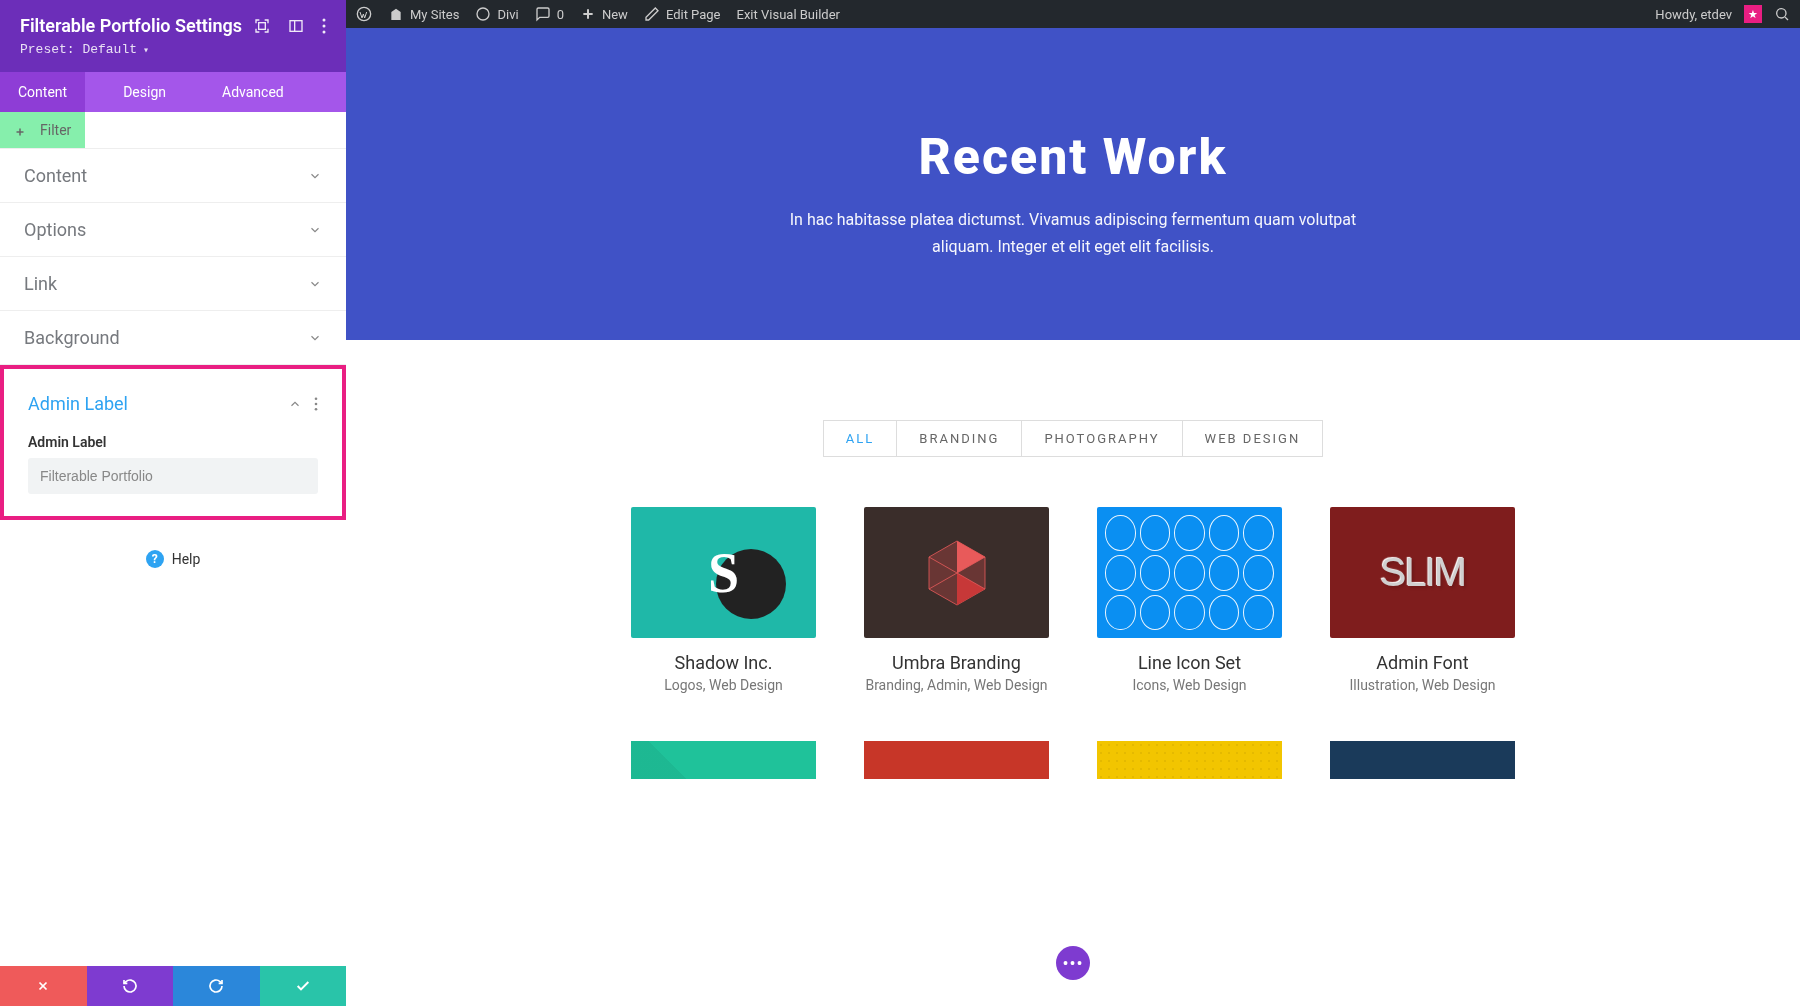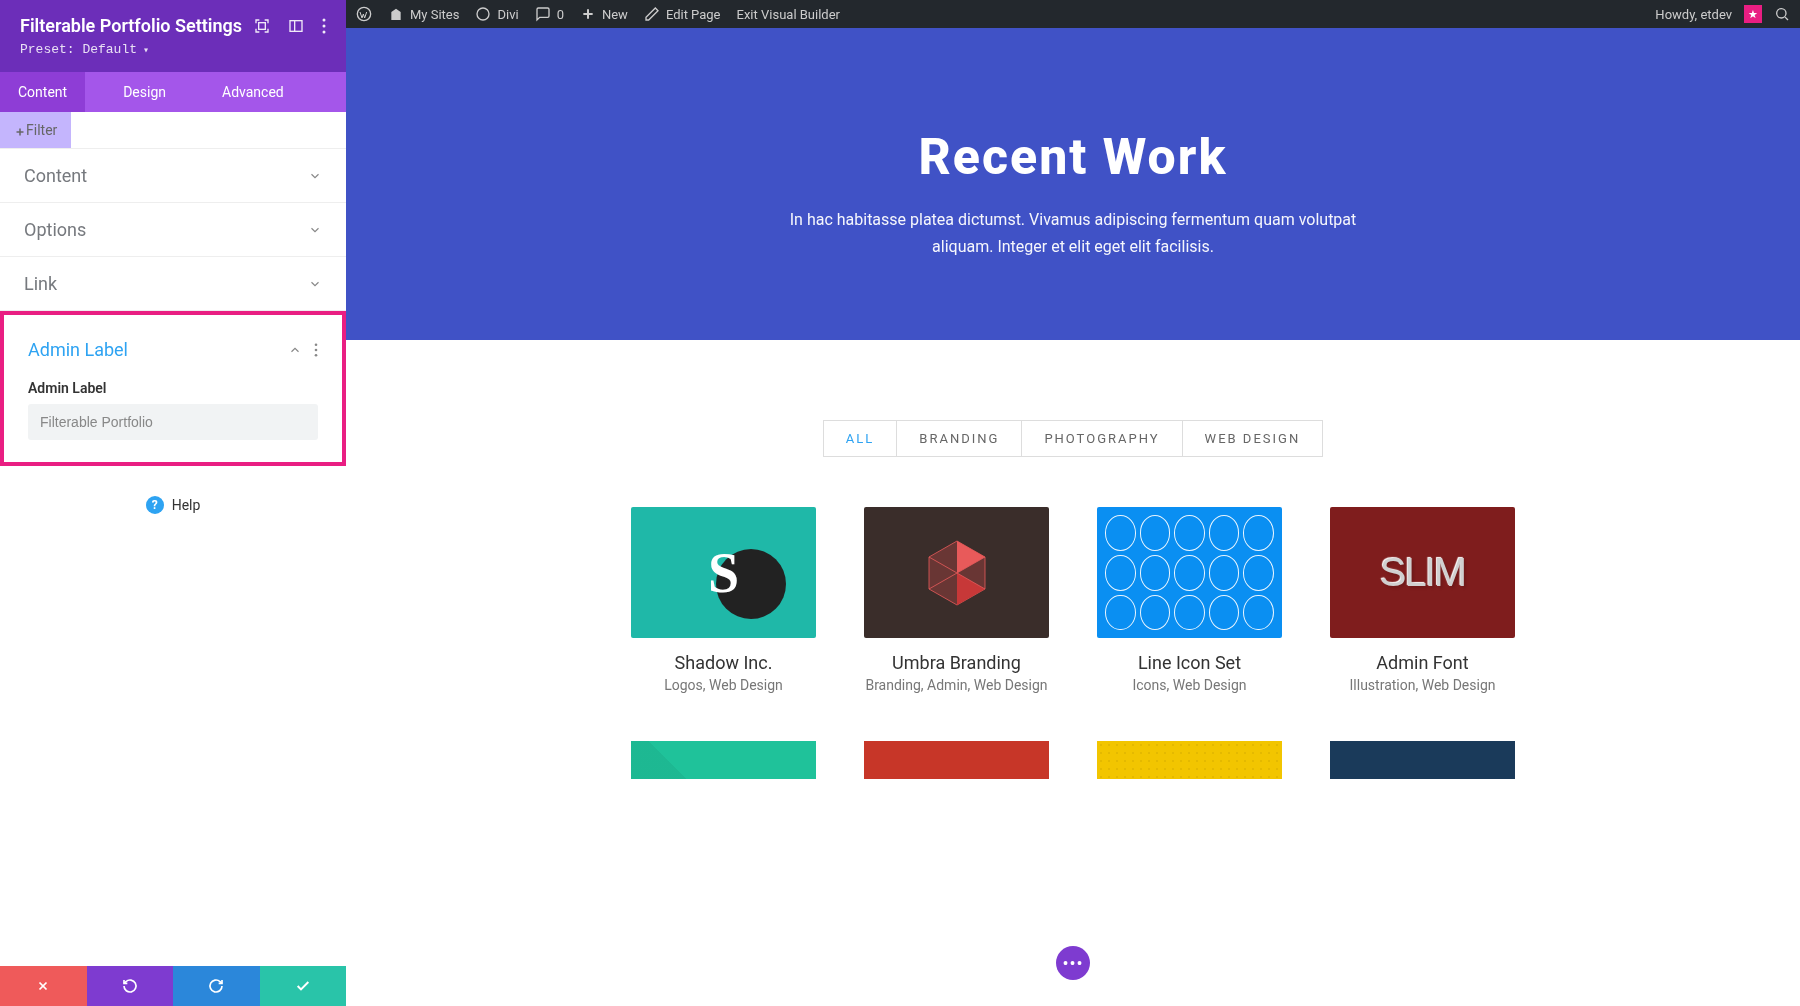--- a/index.html
+++ b/index.html
@@ -18,21 +18,21 @@
 .sidebar-preset::after { content: " ▾"; font-size: 10px; }
 
 .sidebar-tabs { display: flex; background: #a456ea; }
 .sidebar-tab { flex: none; padding: 12px 18px; color: #fff; font-size: 14px; cursor: pointer; }
 .sidebar-tab.active { background: #8e3dd6; }
 .sidebar-tab:nth-child(2){ margin-left: 20px; }
 .sidebar-tab:nth-child(3){ margin-left: 20px; }
 
 .sidebar-search { display: flex; align-items: center; border-bottom: 1px solid #eee; }
 .sidebar-search input { flex: 1; border: none; outline: none; padding: 12px 18px; font-size: 14px; color: #666; background: #f8f9fa; }
-.filter-btn { display: flex; align-items: flex-end; gap: 0; padding: 10px 14px; color: #666; font-size: 14px; cursor: pointer; background: #c4b5fd; }
+.filter-btn { display: flex; align-items: flex-end; gap: 14px; padding: 10px 14px; color: #666; font-size: 14px; cursor: pointer; background: #86efac; }
 
 .accordion { flex: 1; overflow-y: auto; }
 .acc-item { border-bottom: 1px solid #eee; }
 .acc-header { display: flex; align-items: center; justify-content: space-between; padding: 16px 24px; cursor: pointer; }
 .acc-title { color: #76797e; font-size: 18px; }
 .acc-chevron { color: #888; }
 
 .acc-highlight { border: 4px solid #e91e82; }
 .acc-highlight .acc-header .acc-title { color: #2ea3f2; }
 .acc-highlight .acc-header { padding-top: 24px; }
@@ -170,20 +170,30 @@
           <span class="acc-chevron">
               <svg width="14" height="14" viewBox="0 0 24 24" fill="none" stroke="currentColor" stroke-width="2">
                 <polyline points="6 9 12 15 18 9"></polyline>
               </svg>
             </span>
         </div>
       </div>
       <div class="acc-item">
         <div class="acc-header">
           <span class="acc-title">Link</span>
+          <span class="acc-chevron">
+              <svg width="14" height="14" viewBox="0 0 24 24" fill="none" stroke="currentColor" stroke-width="2">
+                <polyline points="6 9 12 15 18 9"></polyline>
+              </svg>
+            </span>
+        </div>
+      </div>
+      <div class="acc-item">
+        <div class="acc-header">
+          <span class="acc-title">Background</span>
           <span class="acc-chevron">
               <svg width="14" height="14" viewBox="0 0 24 24" fill="none" stroke="currentColor" stroke-width="2">
                 <polyline points="6 9 12 15 18 9"></polyline>
               </svg>
             </span>
         </div>
       </div>
 
       <div class="acc-item acc-highlight">
         <div class="acc-header">

